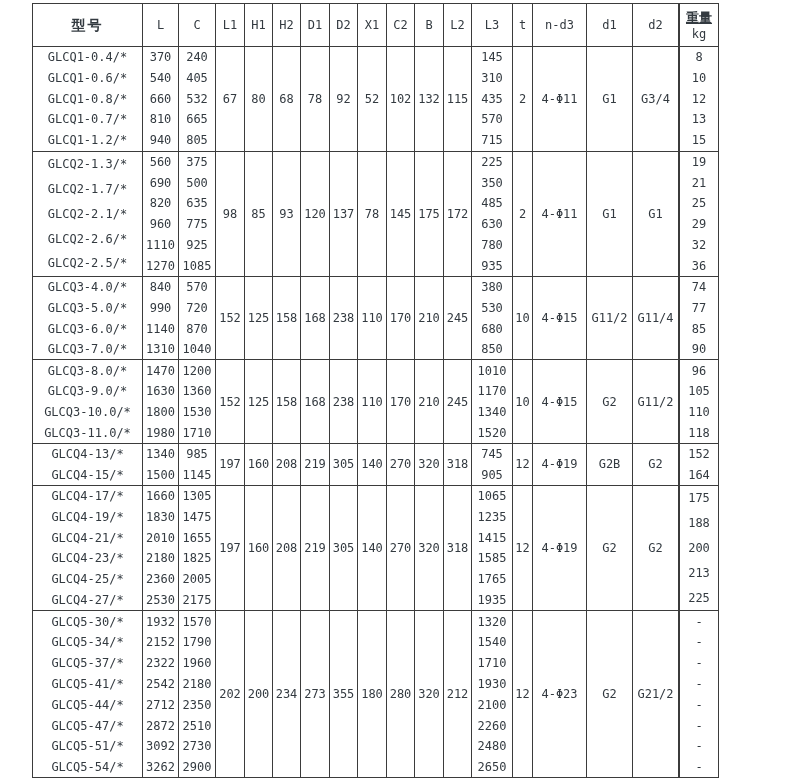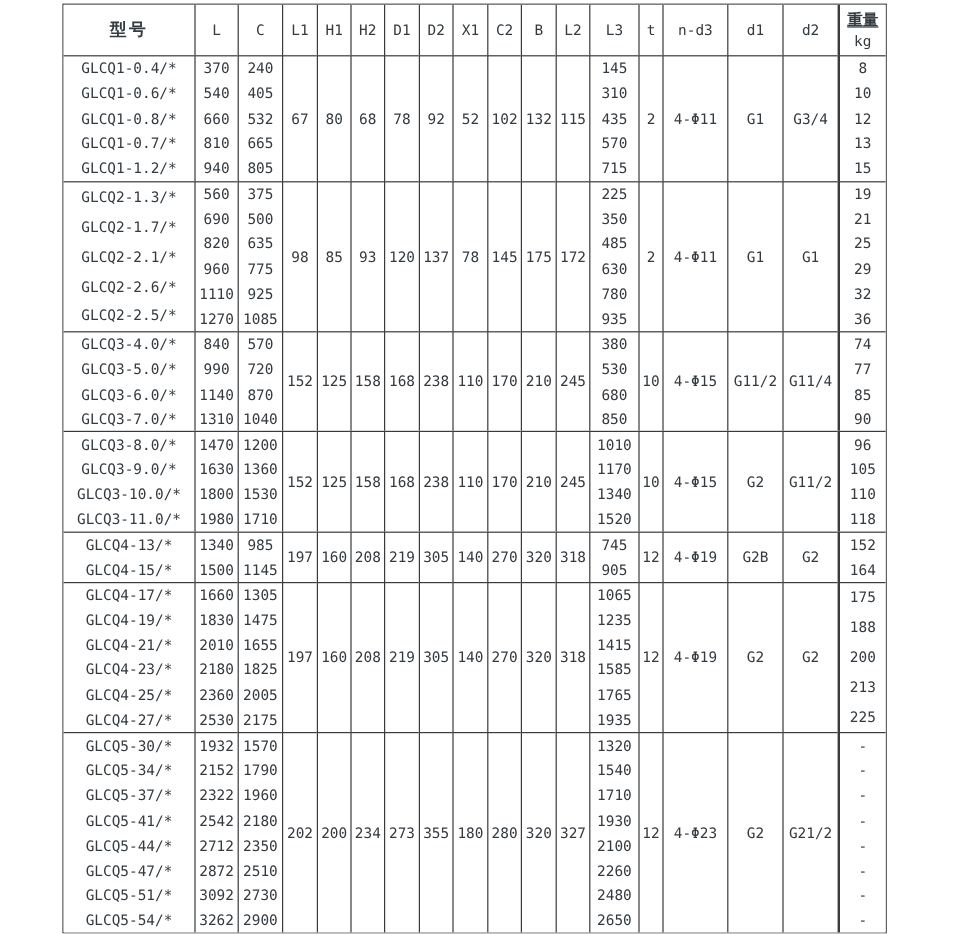--- a/index.html
+++ b/index.html
@@ -16,21 +16,20 @@
   }
   #spec-table {
     position: absolute;
     left: 32px; top: 3px;
     display: grid;
     grid-template-columns: 109px 36px 37px 29px 28px 28px 29px 28px 29px 28px 29px 28px 41px 20px 54px 46px 46px 40px;
     border: 1px solid #3b3b3b;
     background: #ffffff;
     color: #333a40;
     font-size: 12px;
-    margin-left: 20px;
   }
   .cell {
     display: flex;
     flex-direction: column;
     justify-content: space-around;
     align-items: stretch;
     box-sizing: border-box;
     overflow: hidden;
     background: #ffffff;
   }
@@ -587,21 +586,21 @@
       <div class="cell c8 body">
         <div class="line">180</div>
       </div>
       <div class="cell c9 body">
         <div class="line">280</div>
       </div>
       <div class="cell c10 body">
         <div class="line">320</div>
       </div>
       <div class="cell c11 body">
-        <div class="line">327</div>
+        <div class="line">212</div>
       </div>
       <div class="cell c12 body">
         <div class="line">1320</div>
         <div class="line">1540</div>
         <div class="line">1710</div>
         <div class="line">1930</div>
         <div class="line">2100</div>
         <div class="line">2260</div>
         <div class="line">2480</div>
         <div class="line">2650</div>

